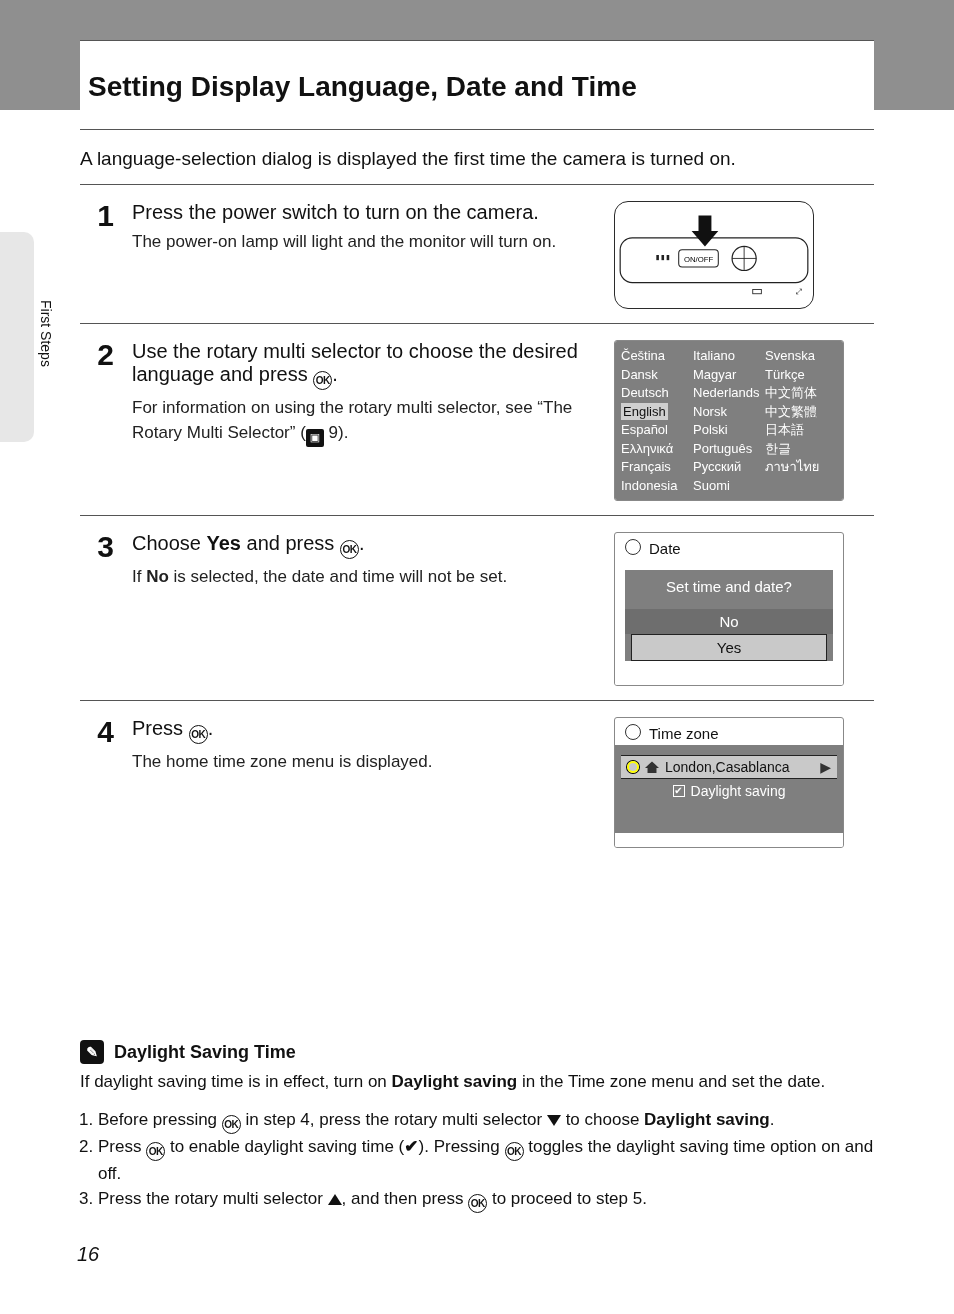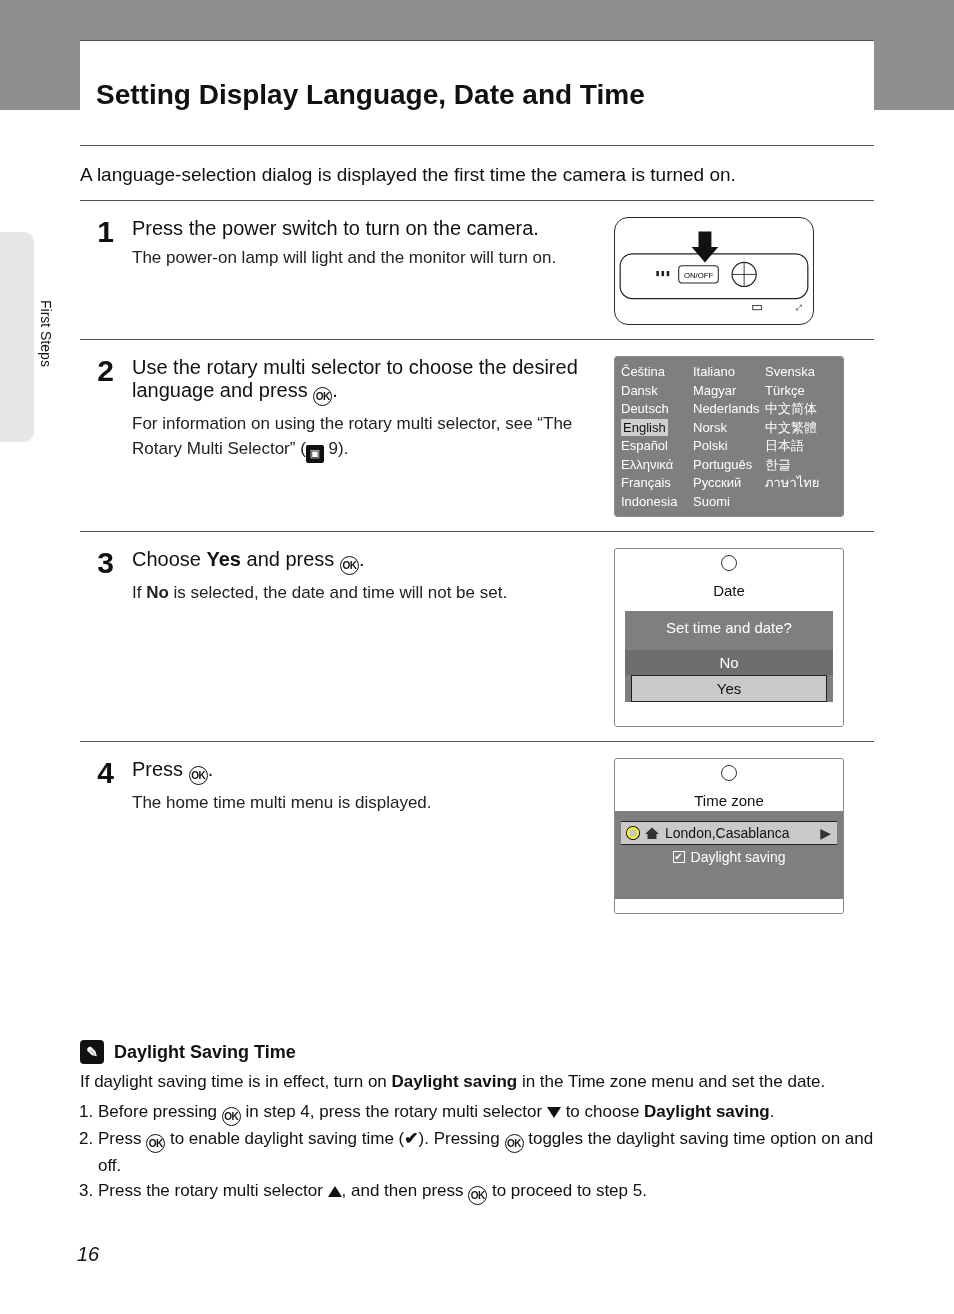--- a/index.html
+++ b/index.html
@@ -40,21 +40,21 @@
 
   .rule {
     border: none;
     border-top: 1px solid #555;
     margin: 0;
   }
 
   .title {
     font-size: 28px;
     font-weight: 700;
-    margin: 16px;
+    margin: 8px;
     padding: 22px 0 18px 0;
   }
 
   .intro {
     font-size: 19px;
     margin: 18px 0 14px 0;
   }
 
   
   .side-tab {
@@ -139,21 +139,20 @@
 
   .lcd-date, .lcd-tz {
     background: #fff;
   }
   .lcd-hdr {
     display:flex;
     align-items:center;
     gap:8px;
     padding: 6px 10px 2px 10px;
     font-size: 15px;
-    flex-direction: column;
   }
   .lcd-body-date {
     background: var(--lcd-bg);
     color:#fff;
     margin: 10px;
     padding: 8px 0 0 0;
     text-align:center;
     font-size:15px;
   }
   .lcd-body-date .q { padding-bottom: 14px; }
@@ -247,21 +246,21 @@
     margin-bottom:6px;
   }
   .note-icon {
     width:24px;height:24px;
     background:#111;border-radius:4px;
     color:#fff;
     display:inline-flex;align-items:center;justify-content:center;
     font-size:14px;
   }
   .note p { margin:4px 0; font-size:17px; line-height:1.45; }
-  .note ol { margin:4px 0 0 0; padding-left: 18px; font-size:17px; line-height:1.5; }
+  .note ol { margin:12px 0 0 0; padding-left: 18px; font-size:17px; line-height:1.5; }
 
   .tri-down, .tri-up { display:inline-block; width:0;height:0; vertical-align:-1px;}
   .tri-down { border-left:7px solid transparent;border-right:7px solid transparent;border-top:11px solid #111;}
   .tri-up   { border-left:7px solid transparent;border-right:7px solid transparent;border-bottom:11px solid #111;}
   .check-sym { display:inline-block; font-weight:700;}
 
   .chev { font-size:14px; color:#333;}
   .dot-ring {
     width:12px;height:12px;border:2px solid #ff0;border-radius:50%;
     box-shadow: 0 0 0 1px #000;
@@ -388,21 +387,21 @@
       <div class="lcd-foot"></div>
     </div>
   </div>
 
   <div class="step" style="border-bottom:none;">
     <div class="num">4</div>
     <div>
       <p class="head">
         <span>Press </span><span class="ok">OK</span><span>.</span>
       </p>
-      <p class="sub">The home time multi menu is displayed.</p>
+      <p class="sub">The home time zone menu is displayed.</p>
     </div>
     <div class="lcd lcd-tz">
       <div class="lcd-hdr">
           <span class="clock-icon"></span>
           <span>Time zone</span>
         </div>
       <div class="lcd-tz-body">
         <div class="tz-row">
           <span class="dot-ring"></span>
           <span class="house-icon"></span>

